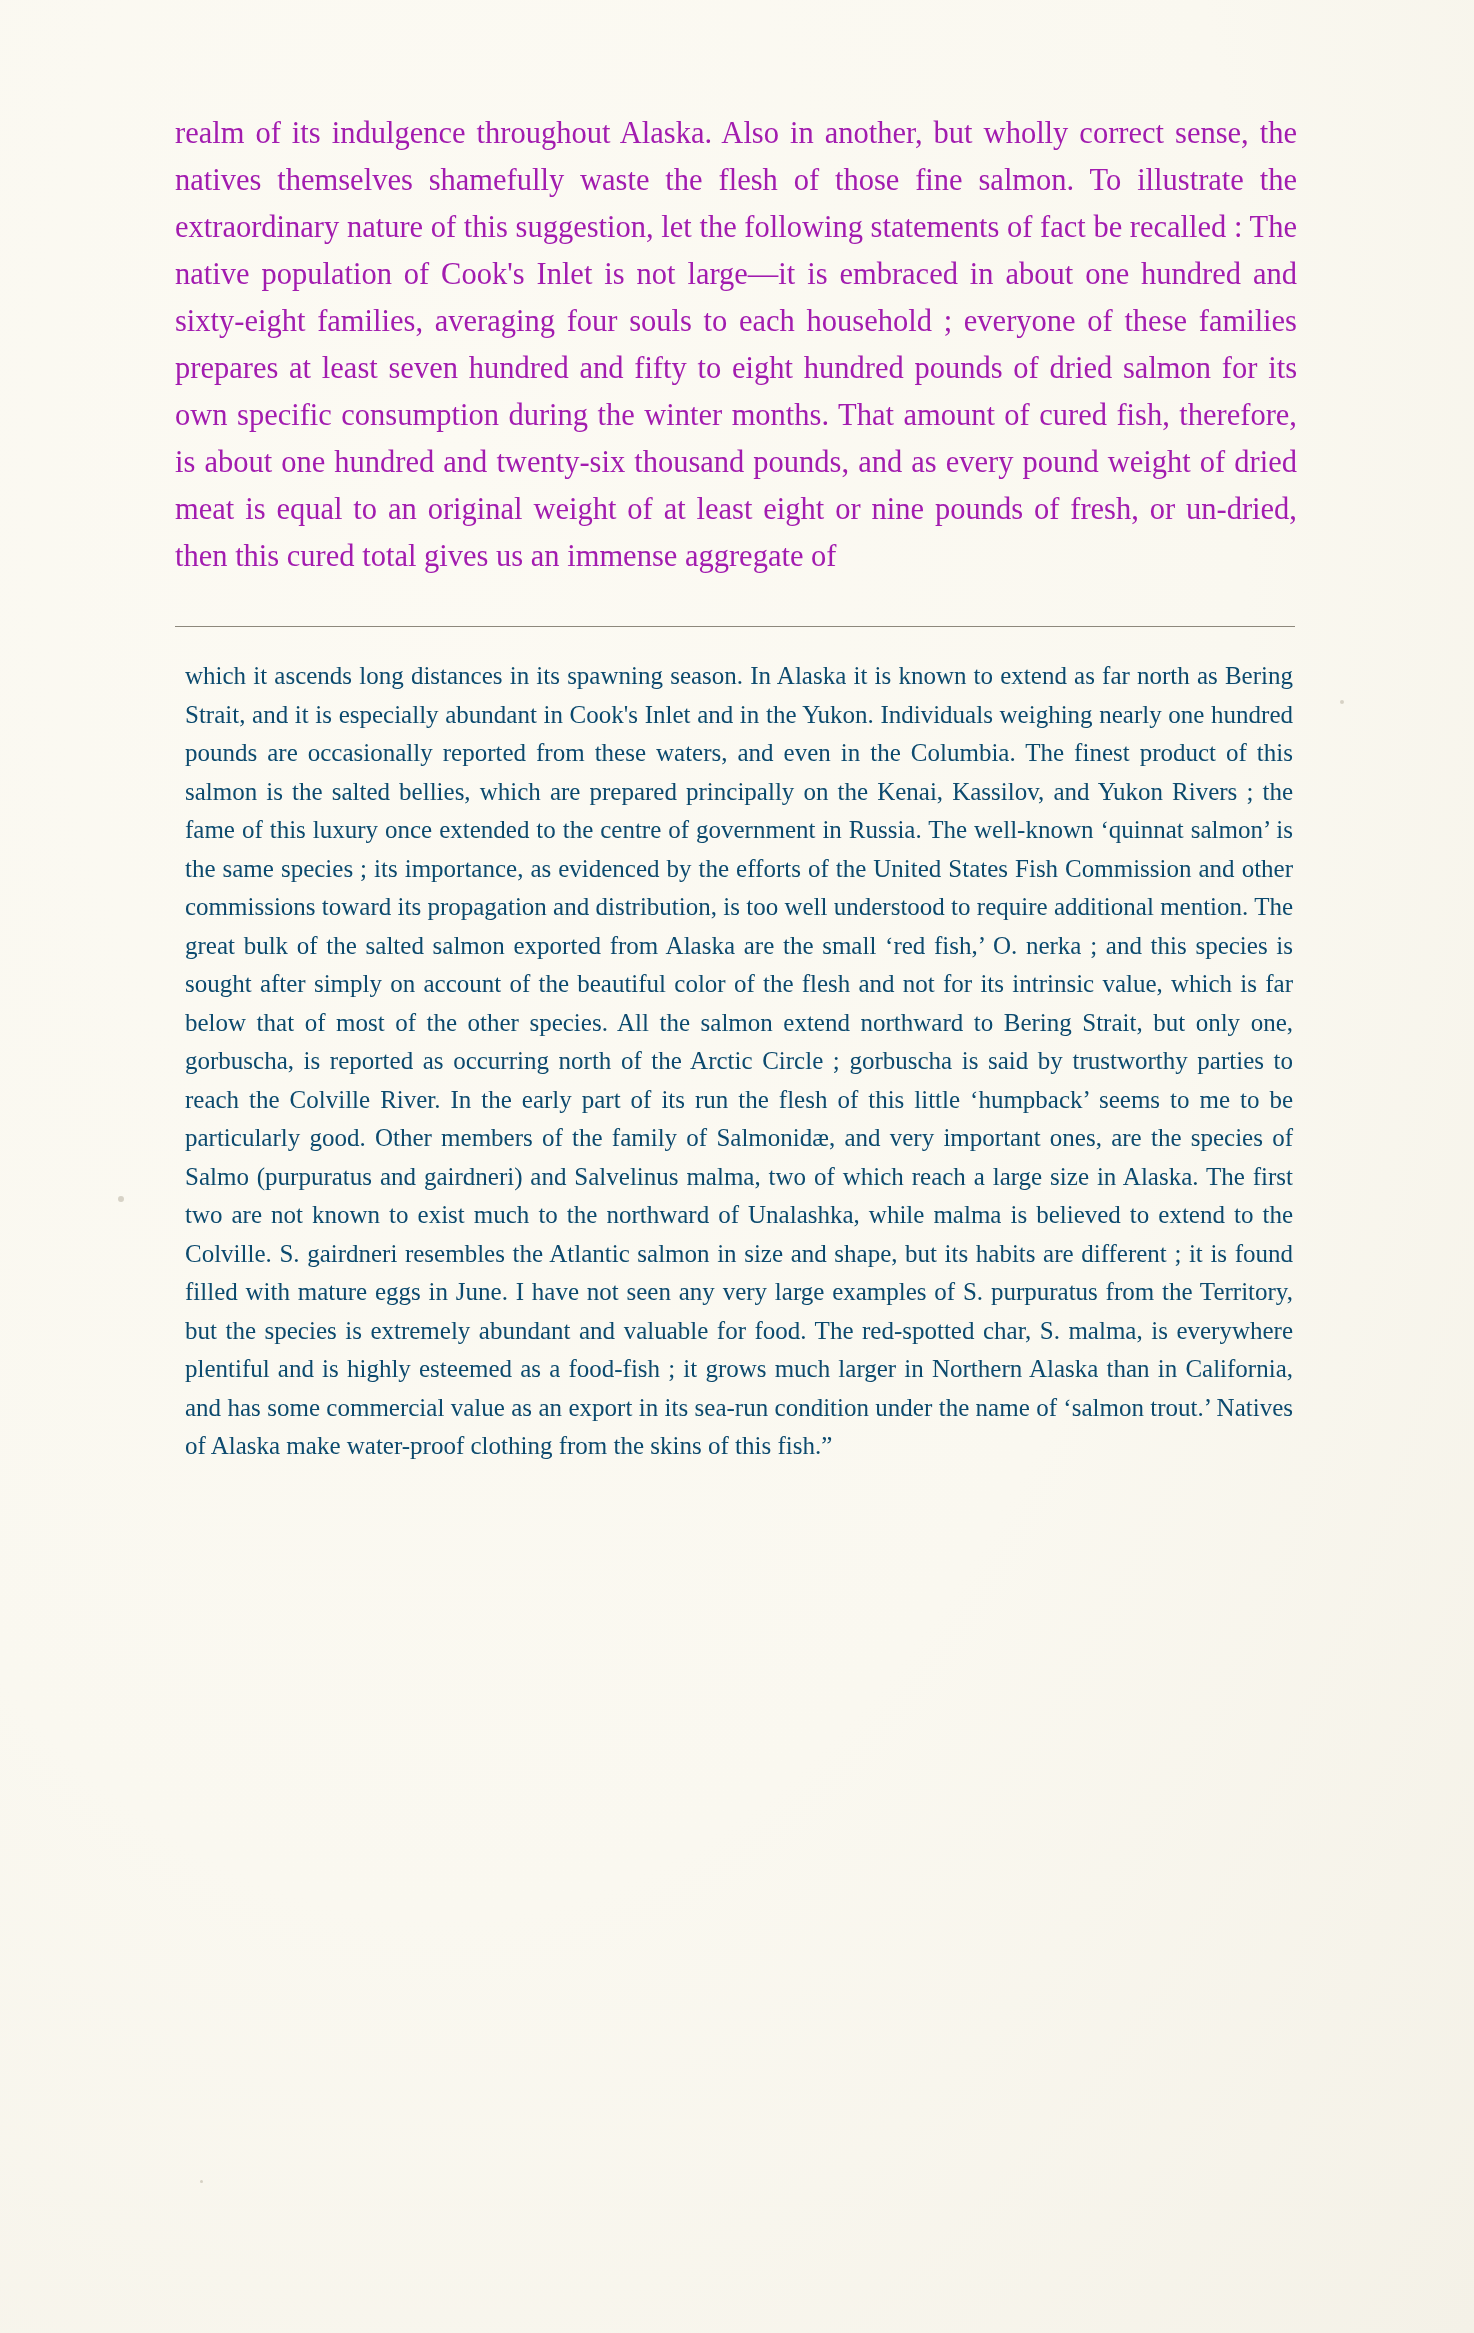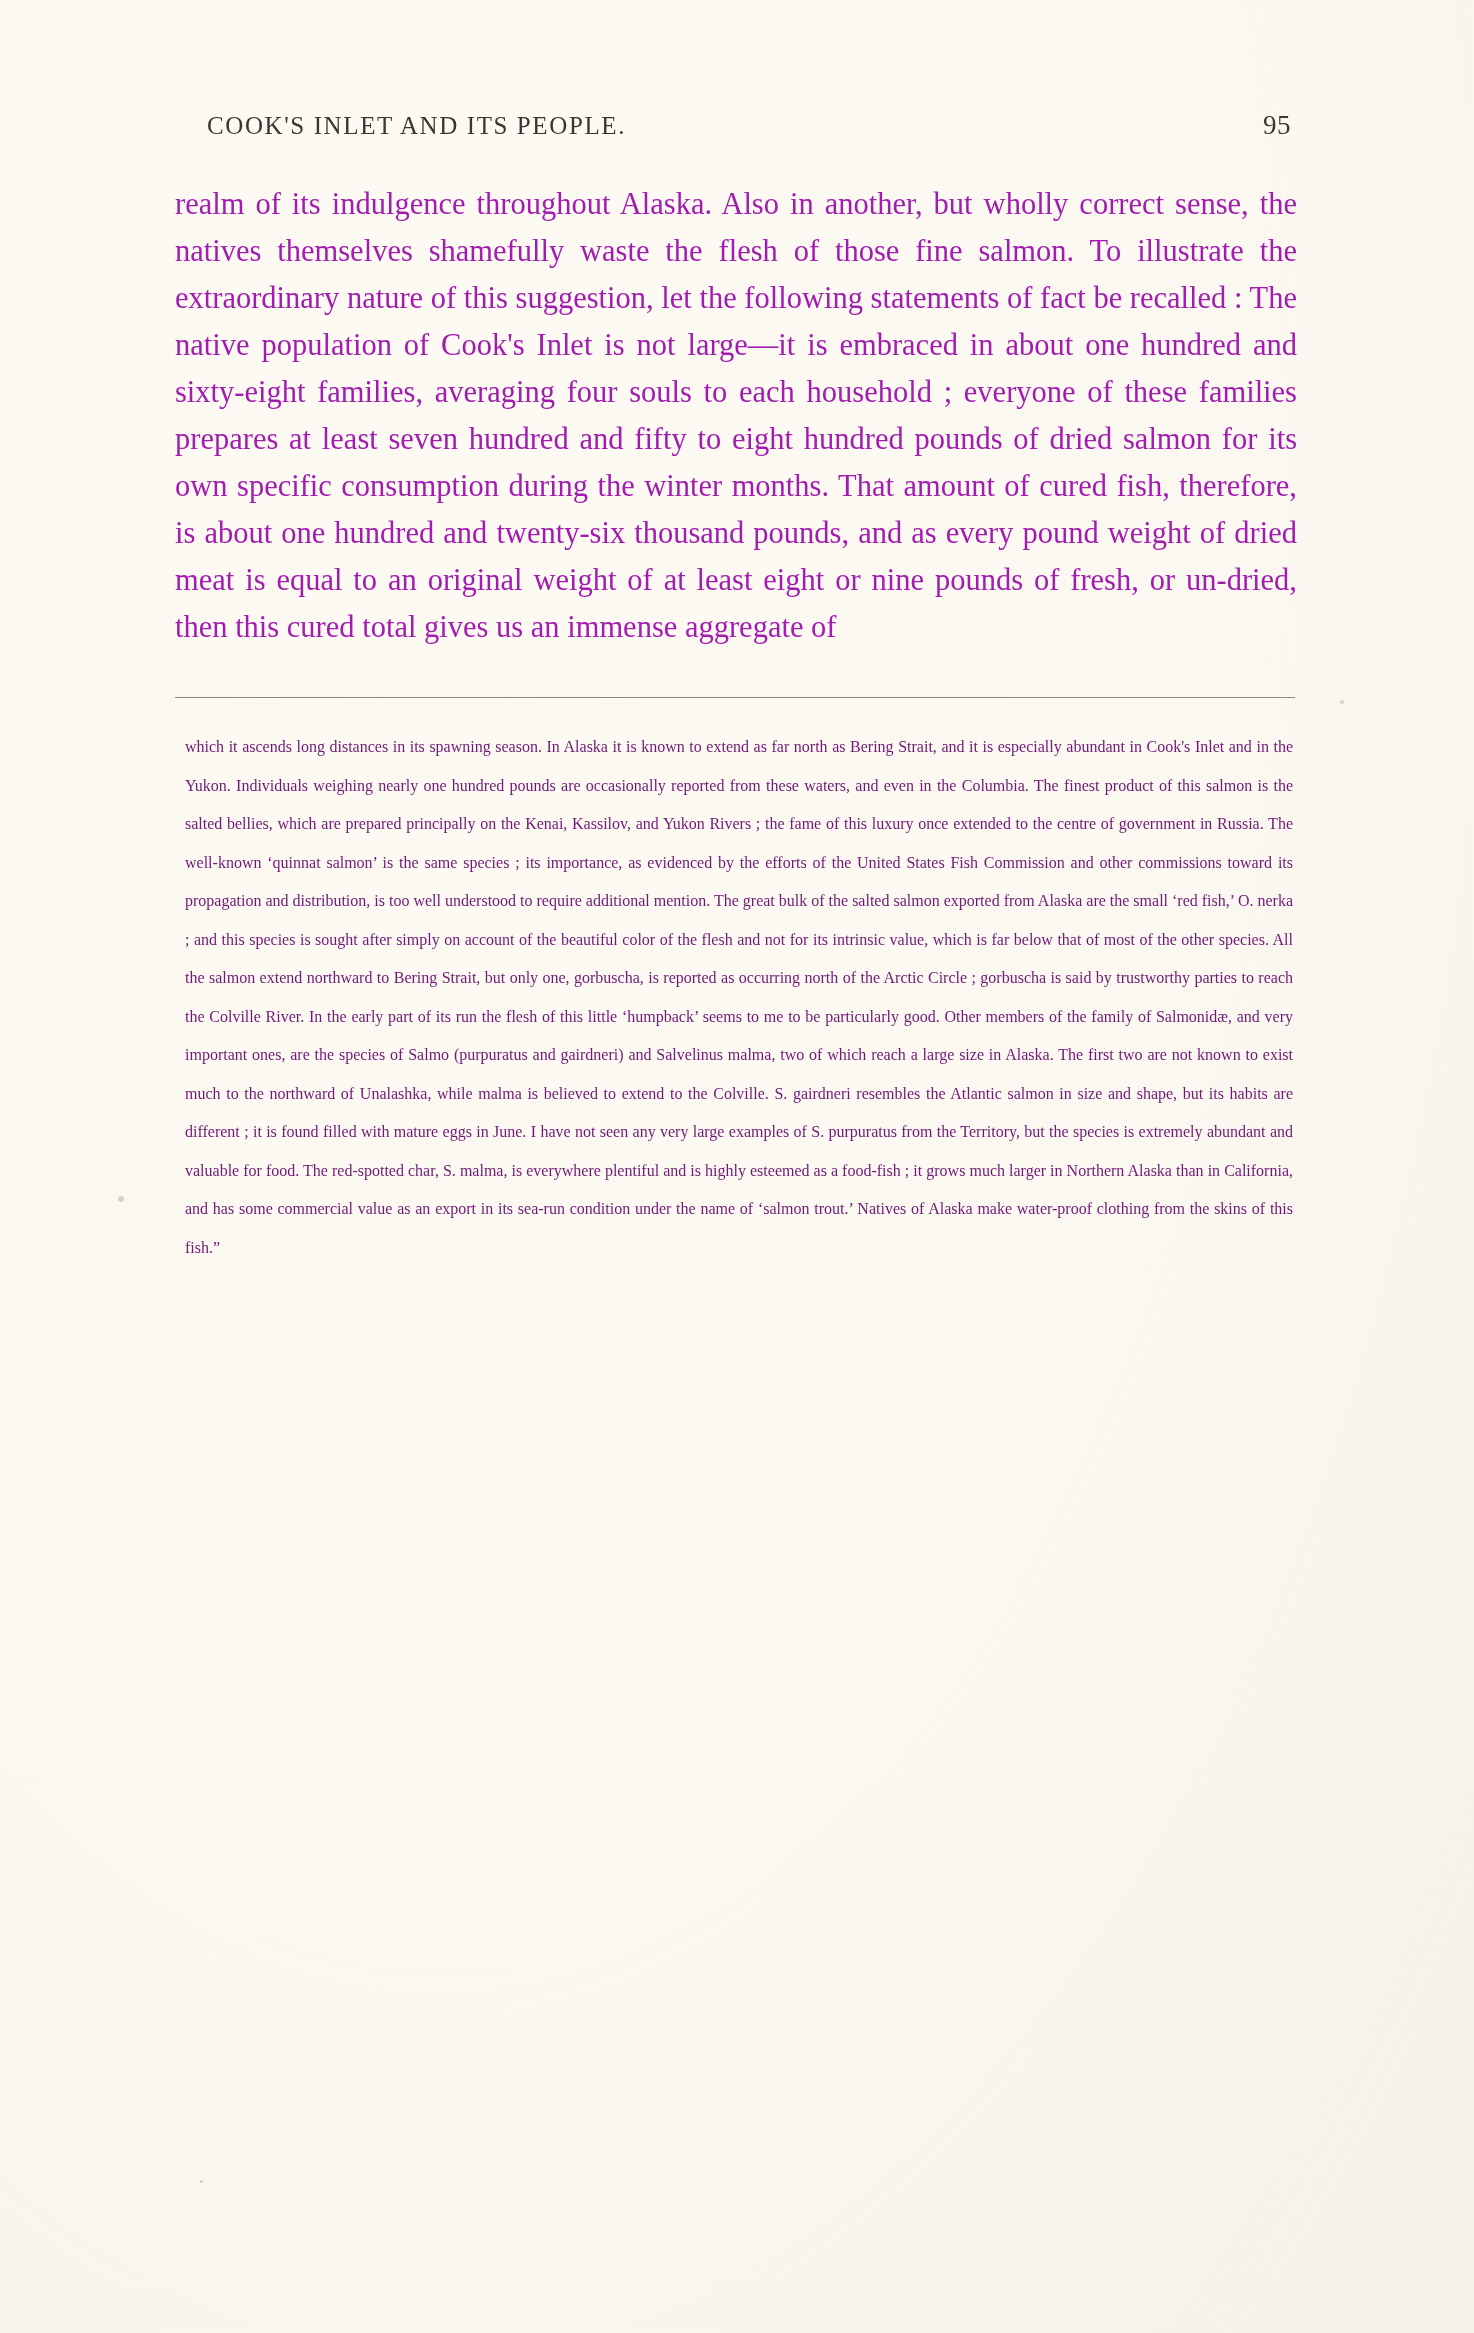--- a/index.html
+++ b/index.html
@@ -67,24 +67,24 @@
     margin: 0;
     text-indent: 0;
   }
   .rule {
     margin: 46px auto 30px auto;
     width: 1120px;
     height: 1px;
     background: #8d887c;
   }
   .footnote {
-    font-size: 16px;
+    font-size: 25px;
     line-height: 38.5px;
     text-align: justify;
-    color: #701a75;
+    color: #0c4a6e;
     padding: 0 22px 0 30px;
   }
   .footnote p {
     margin: 0;
   }
   .speck {
     position: absolute;
     background: #b9b2a3;
     border-radius: 50%;
     opacity: 0.55;
@@ -95,24 +95,20 @@
 
 <div class="page">
   <div class="paper-tone"></div>
 
   <div class="speck" style="left:118px; top:1196px; width:6px; height:6px;"></div>
   <div class="speck" style="left:1340px; top:700px; width:4px; height:4px;"></div>
   <div class="speck" style="left:200px; top:2180px; width:3px; height:3px;"></div>
 
   <div class="content">
 
-    <div class="running-head">
-      <span class="title">Cook's Inlet and its People.</span>
-      <span class="folio">95</span>
-    </div>
 
     <div class="body-text">
       <p>realm of its indulgence throughout Alaska. Also in another, but wholly correct sense, the natives themselves shamefully waste the flesh of those fine salmon. To illustrate the extraordinary nature of this suggestion, let the following statements of fact be recalled : The native population of Cook's Inlet is not large—it is embraced in about one hundred and sixty-eight families, averaging four souls to each household ; everyone of these families prepares at least seven hundred and fifty to eight hundred pounds of dried salmon for its own specific consumption during the winter months. That amount of cured fish, therefore, is about one hundred and twenty-six thousand pounds, and as every pound weight of dried meat is equal to an original weight of at least eight or nine pounds of fresh, or un-dried, then this cured total gives us an immense aggregate of</p>
     </div>
 
     <div class="rule"></div>
 
     <div class="footnote">
       <p>which it ascends long distances in its spawning season. In Alaska it is known to extend as far north as Bering Strait, and it is especially abundant in Cook's Inlet and in the Yukon. Individuals weighing nearly one hundred pounds are occasionally reported from these waters, and even in the Columbia. The finest product of this salmon is the salted bellies, which are prepared principally on the Kenai, Kassilov, and Yukon Rivers ; the fame of this luxury once extended to the centre of government in Russia. The well-known ‘quinnat salmon’ is the same species ; its importance, as evidenced by the efforts of the United States Fish Commission and other commissions toward its propagation and distribution, is too well understood to require additional mention. The great bulk of the salted salmon exported from Alaska are the small ‘red fish,’ O. nerka ; and this species is sought after simply on account of the beautiful color of the flesh and not for its intrinsic value, which is far below that of most of the other species. All the salmon extend northward to Bering Strait, but only one, gorbuscha, is reported as occurring north of the Arctic Circle ; gorbuscha is said by trustworthy parties to reach the Colville River. In the early part of its run the flesh of this little ‘humpback’ seems to me to be particularly good. Other members of the family of Salmonidæ, and very important ones, are the species of Salmo (purpuratus and gairdneri) and Salvelinus malma, two of which reach a large size in Alaska. The first two are not known to exist much to the northward of Unalashka, while malma is believed to extend to the Colville. S. gairdneri resembles the Atlantic salmon in size and shape, but its habits are different ; it is found filled with mature eggs in June. I have not seen any very large examples of S. purpuratus from the Territory, but the species is extremely abundant and valuable for food. The red-spotted char, S. malma, is everywhere plentiful and is highly esteemed as a food-fish ; it grows much larger in Northern Alaska than in California, and has some commercial value as an export in its sea-run condition under the name of ‘salmon trout.’ Natives of Alaska make water-proof clothing from the skins of this fish.”</p>
     </div>

